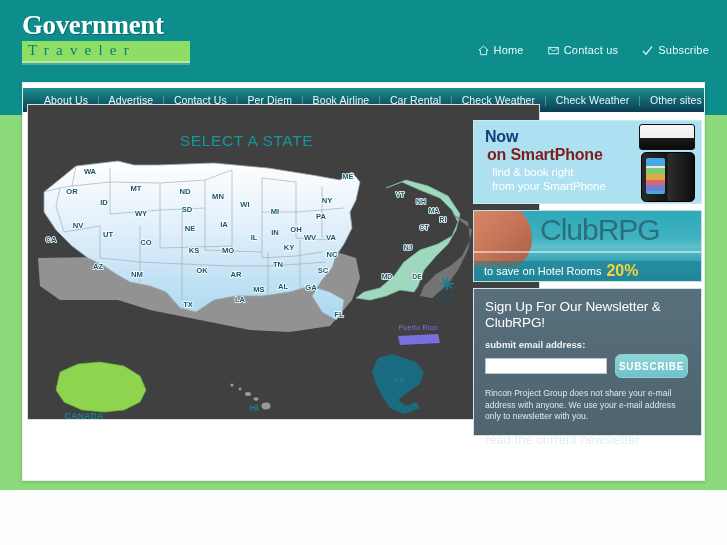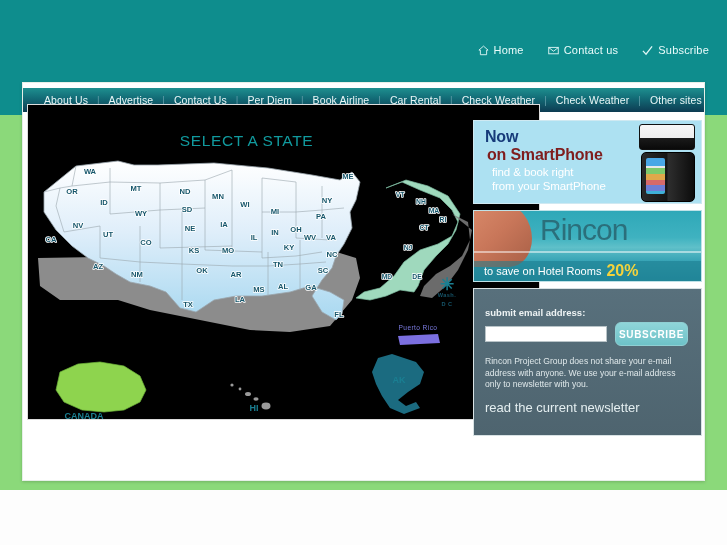--- a/index.html
+++ b/index.html
@@ -67,21 +67,21 @@
     background:linear-gradient(to bottom,#1e8f8f 0%, #136e78 40%, #0d3b52 100%);
     display:flex; align-items:center; padding-left:12px;
     font-size:10.5px; color:#eaf7f7;
   }
   .nav-item { padding:0 9px; cursor:pointer; white-space:nowrap; letter-spacing:.1px; }
   .nav-sep { color:#5d9aa6; font-size:10px; }
 
   
   .map-panel {
     position:absolute; left:27px; top:104px; width:513px; height:316px;
-    background:#000000; border:1px solid #dcdcdc;
+    background:#404040; border:1px solid #dcdcdc;
   }
   .map-title {
     position:absolute; left:0; top:27px; width:437px; text-align:center;
     font-size:15.5px; color:#119a9e; letter-spacing:.6px;
   }
   .map-svg { position:absolute; left:0; top:0; }
   .stlabel {
     font-family:"Liberation Sans", sans-serif;
     font-size:7.6px; font-weight:bold; fill:#16566b;
     text-anchor:middle; dominant-baseline:middle;
@@ -160,20 +160,26 @@
   }
   .su-note { margin-top:10px; font-size:8.6px; color:#dfe8ea; line-height:11.5px; }
   .su-link { margin-top:9px; font-size:13px; color:#e4eef0; cursor:pointer; display:inline-block; }
 </style>
 </head>
 <body>
 
 <div id="page">
 
   <div class="header">
+    <div class="logo">
+      <div class="logo-top">Government</div>
+      <div class="logo-bar">
+        <div class="logo-bottom">Traveler</div>
+      </div>
+    </div>
 
     <div class="toplinks">
       <div class="toplink">
         <svg class="tl-ico" viewBox="0 0 12 12">
           <path d="M6 1.2 L11 5.6 H9.4 V10.6 H2.6 V5.6 H1 Z" fill="none" stroke="#eafcfb" stroke-width="1"></path>
         </svg>
         <span>Home</span>
       </div>
       <div class="toplink">
         <svg class="tl-ico" viewBox="0 0 12 12">
@@ -341,28 +347,29 @@
       <div class="l2">on SmartPhone</div>
       <div class="l3">find &amp; book right</div>
       <div class="l4">from your SmartPhone</div>
       <div class="phone-a"></div>
       <div class="phone-b"></div>
     </div>
 
     <div class="ad2">
       <div class="torso"></div>
       <div class="rail-line"></div>
-      <div class="brand">Rincon</div>
+      <div class="brand">ClubRPG</div>
       <div class="strip">
         <span class="t">to save on Hotel Rooms</span>
         <span class="p">20%</span>
       </div>
     </div>
 
     <div class="signup">
+      <div class="su-title">Sign Up For Our Newsletter &amp; ClubRPG!</div>
       <div class="su-label">submit email address:</div>
       <div class="su-row">
         <input class="su-input" type="text" value="" style="">
         <div class="su-btn">SUBSCRIBE</div>
       </div>
       <div class="su-note">Rincon Project Group does not share your e-mail address with anyone. We use your e-mail address only to newsletter with you.</div>
       <span class="su-link">read the current newsletter</span>
     </div>
   </div>
 

